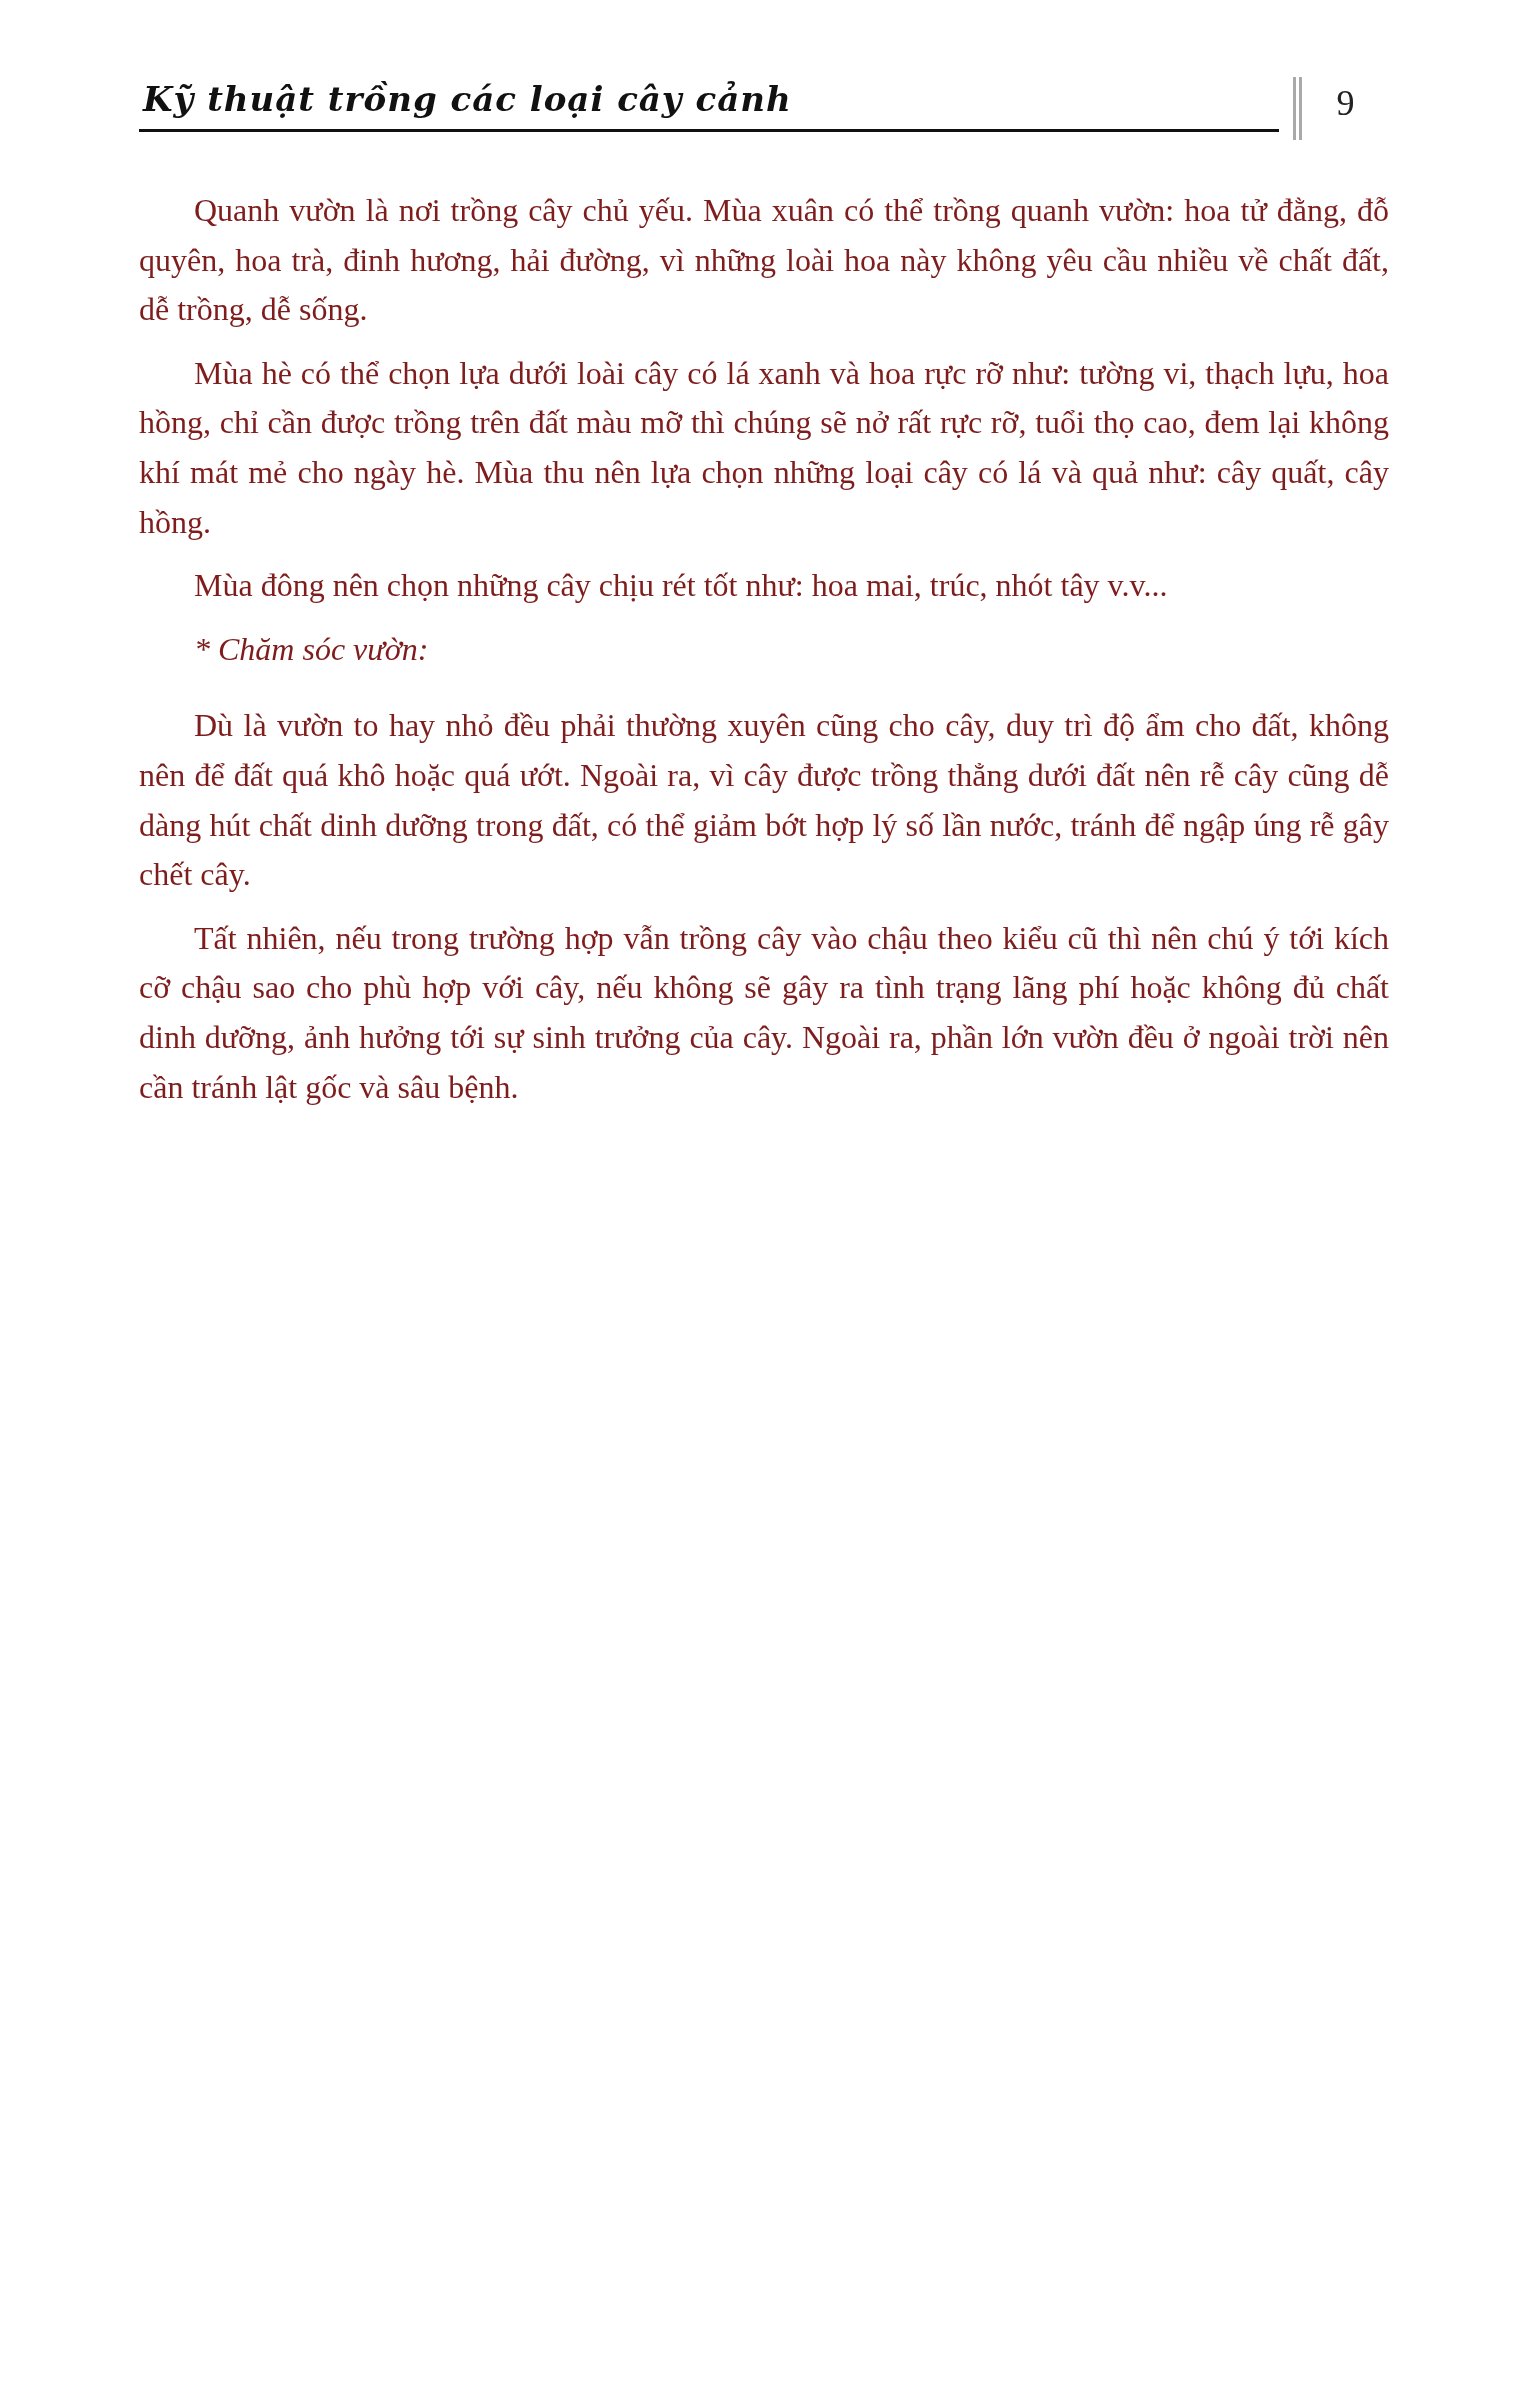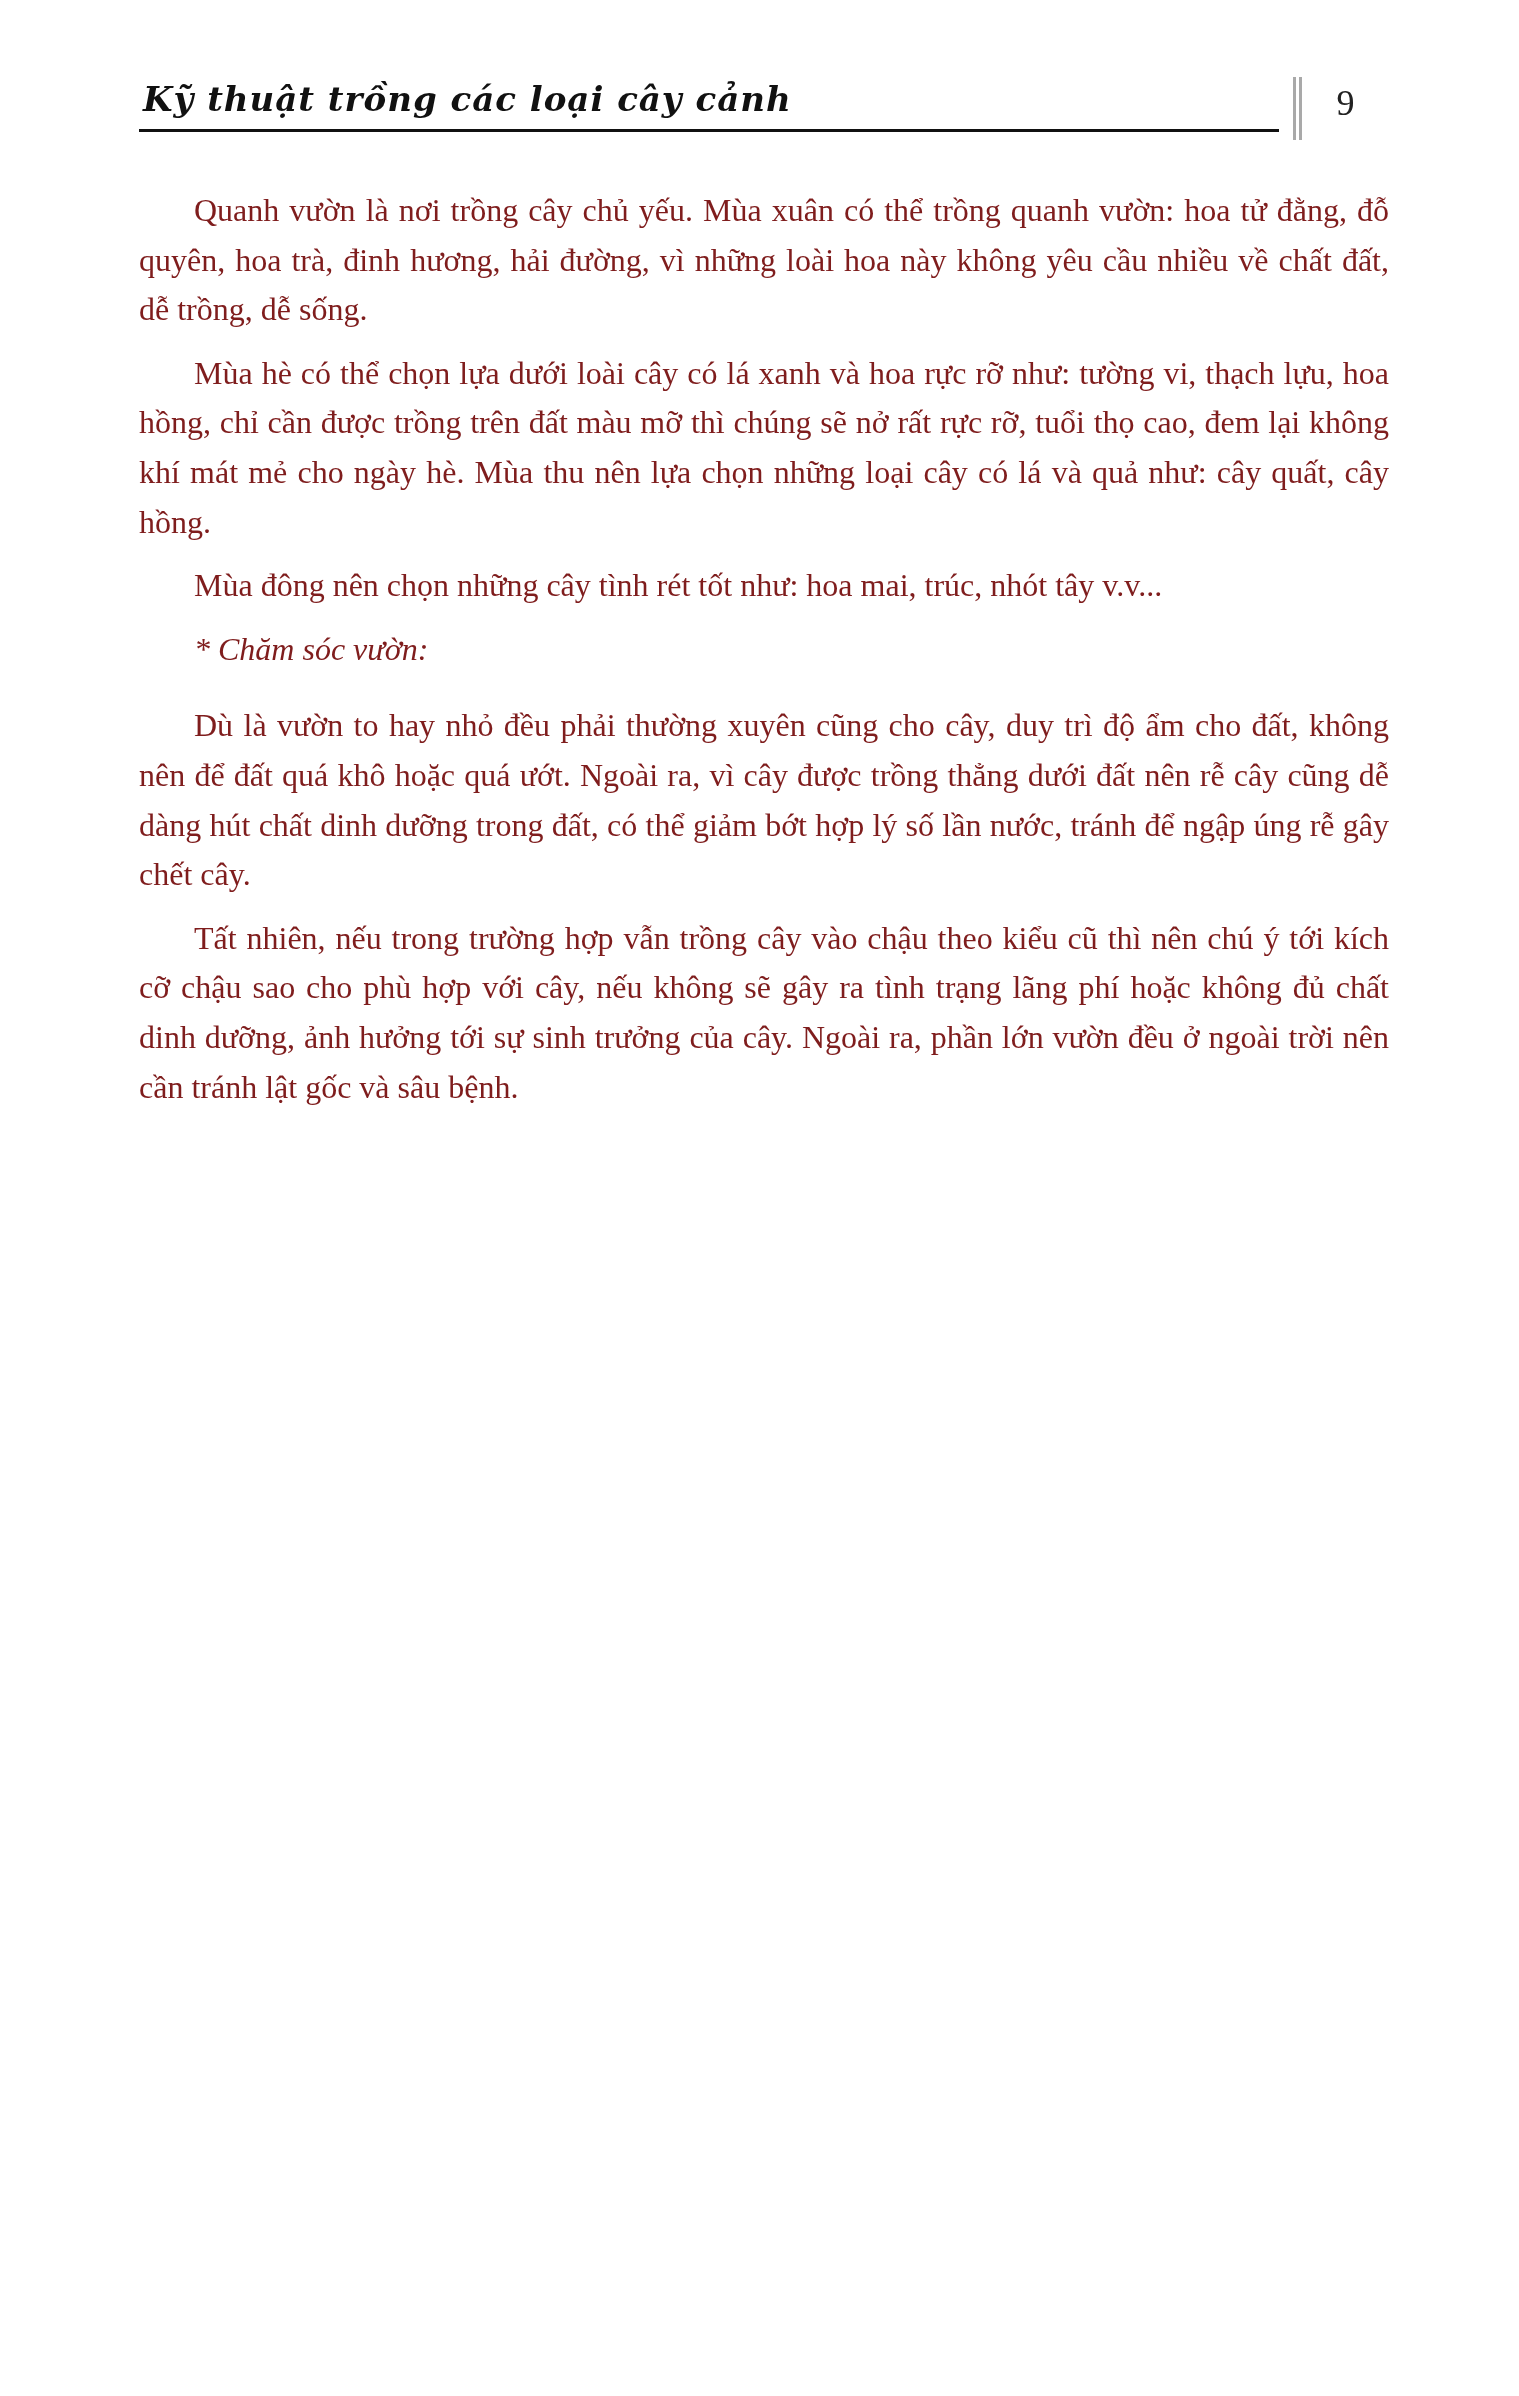--- a/index.html
+++ b/index.html
@@ -93,20 +93,20 @@
     <div class="vbar">
       <span></span>
         <span></span>
     </div>
     <div class="page-number">9</div>
   </div>
 
   <div class="content">
     <p>Quanh vườn là nơi trồng cây chủ yếu. Mùa xuân có thể trồng quanh vườn: hoa tử đằng, đỗ quyên, hoa trà, đinh hương, hải đường, vì những loài hoa này không yêu cầu nhiều về chất đất, dễ trồng, dễ sống.</p>
     <p>Mùa hè có thể chọn lựa dưới loài cây có lá xanh và hoa rực rỡ như: tường vi, thạch lựu, hoa hồng, chỉ cần được trồng trên đất màu mỡ thì chúng sẽ nở rất rực rỡ, tuổi thọ cao, đem lại không khí mát mẻ cho ngày hè. Mùa thu nên lựa chọn những loại cây có lá và quả như: cây quất, cây hồng.</p>
-    <p>Mùa đông nên chọn những cây tình rét tốt như: hoa mai, trúc, nhót tây v.v...</p>
+    <p>Mùa đông nên chọn những cây chịu rét tốt như: hoa mai, trúc, nhót tây v.v...</p>
     <p class="section-heading">* Chăm sóc vườn:</p>
     <p>Dù là vườn to hay nhỏ đều phải thường xuyên cũng cho cây, duy trì độ ẩm cho đất, không nên để đất quá khô hoặc quá ướt. Ngoài ra, vì cây được trồng thẳng dưới đất nên rễ cây cũng dễ dàng hút chất dinh dưỡng trong đất, có thể giảm bớt hợp lý số lần nước, tránh để ngập úng rễ gây chết cây.</p>
     <p>Tất nhiên, nếu trong trường hợp vẫn trồng cây vào chậu theo kiểu cũ thì nên chú ý tới kích cỡ chậu sao cho phù hợp với cây, nếu không sẽ gây ra tình trạng lãng phí hoặc không đủ chất dinh dưỡng, ảnh hưởng tới sự sinh trưởng của cây. Ngoài ra, phần lớn vườn đều ở ngoài trời nên cần tránh lật gốc và sâu bệnh.</p>
   </div>
 
 </div>
 
 
 </body></html>

